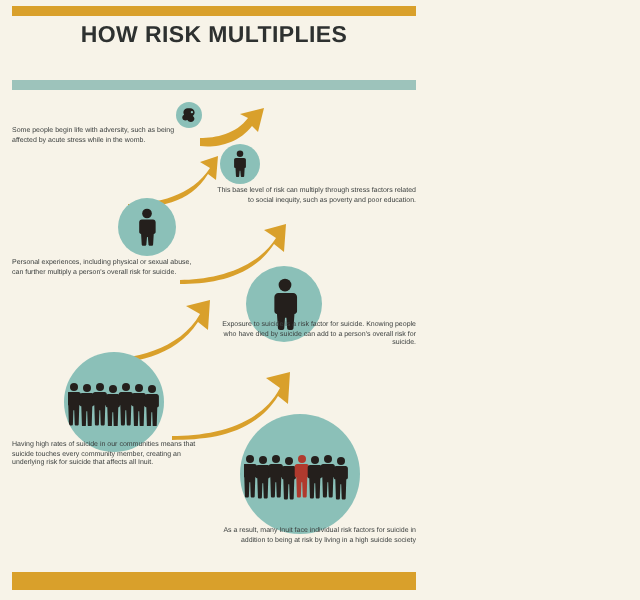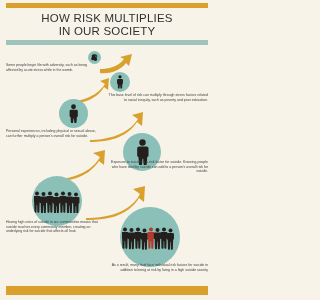--- a/index.html
+++ b/index.html
@@ -24,21 +24,21 @@
     background:#9dc3bb;
   }
   .bar-bottom{
     position:absolute;left:6px;right:6px;bottom:5px;height:9px;
     background:#d9a02b;
   }
   .title{
     position:absolute;left:0;right:0;top:12px;
     text-align:center;
     color:#2e3130;
-    font-weight:normal;
+    font-weight:bold;
     font-size:11.5px;
     line-height:12.5px;
     letter-spacing:0.2px;
   }
   .title div{display:block;}
 
   
   .circle{
     position:absolute;
     border-radius:50%;
@@ -64,21 +64,20 @@
 </style>
 </head>
 <body>
 
 <div id="poster">
 
   <div class="bar-top"></div>
 
   <div class="title">
     <div>HOW RISK MULTIPLIES</div>
-    <div>IN OUR SOCIETY</div>
   </div>
 
   <div class="bar-teal"></div>
 
   <div class="arrow" style="left:98px;top:52px;width:36px;height:22px;">
     <svg width="36" height="22" viewBox="0 0 36 22">
       <path d="M2 17 C10 17 20 15 26 7 L22 5 L34 2 L31 14 L28 11 C21 20 10 22 2 21 Z" fill="#d9a02b"></path>
     </svg>
   </div>
 

